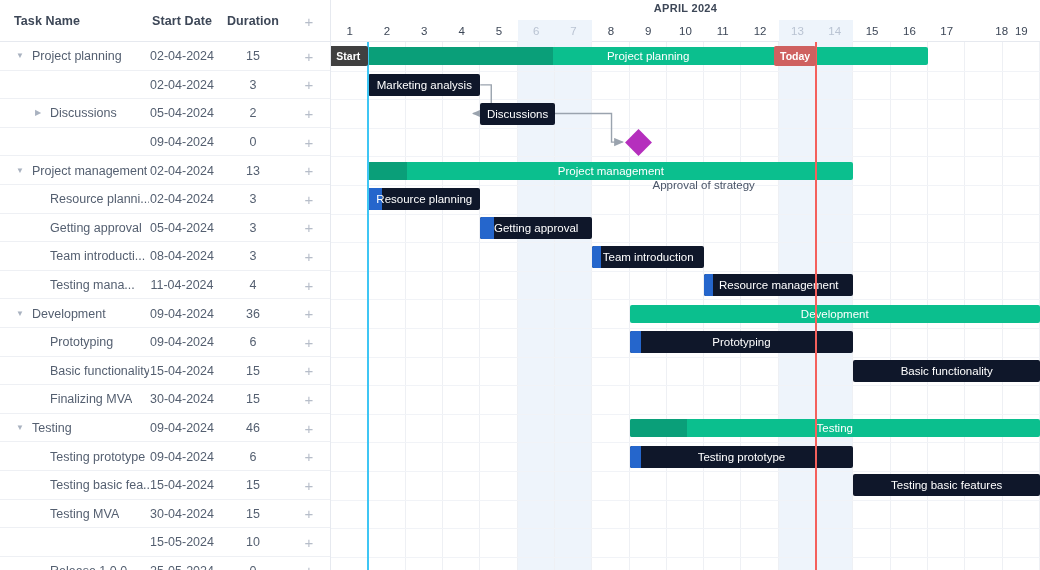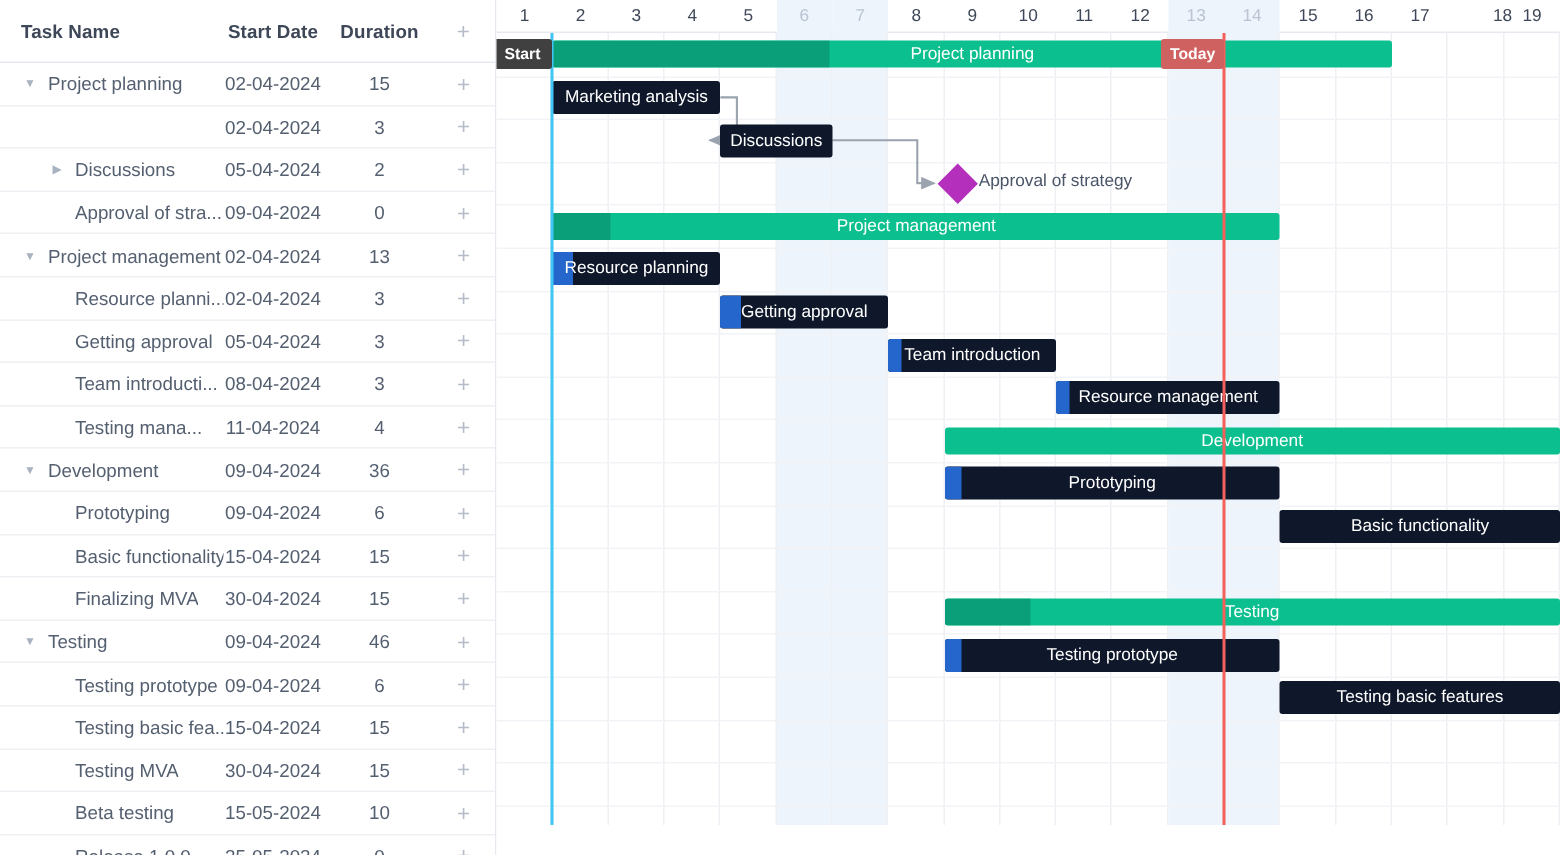--- a/index.html
+++ b/index.html
@@ -134,21 +134,21 @@
     position: relative; z-index: 2; font-size: 11.5px;
     color: #ffffff; padding: 0 6px;
   }
   .milestone {
     position: absolute; z-index: 5;
     width: 19px; height: 19px; background: #b52fbd;
     transform: rotate(45deg);
   }
   .ms-label {
     position: absolute; z-index: 5; font-size: 11.5px;
-    color: #4a5568; white-space: nowrap;
+    color: #4a5568; white-space: nowrap; margin-top: 44px;
   }
   .links { position: absolute; inset: 0; z-index: 3; pointer-events: none; }
 </style>
 </head>
 <body>
 
 <div class="app">
 
   <div class="grid-pane">
     <div class="grid-header">
@@ -183,23 +183,20 @@
             <span class="caret">▶</span>
             <span class="tname">Discussions</span>
           </div>
           <div class="cell c-start">05-04-2024</div>
           <div class="cell c-dur">2</div>
           <div class="cell c-plus">
             <span class="plus-glyph">+</span>
           </div>
         </div>
         <div class="grow lvl1">
-          <div class="cell c-name">
-            <span class="tname">Approval of stra...</span>
-          </div>
           <div class="cell c-start">09-04-2024</div>
           <div class="cell c-dur">0</div>
           <div class="cell c-plus">
             <span class="plus-glyph">+</span>
           </div>
         </div>
         <div class="grow lvl0">
           <div class="cell c-name">
             <span class="caret">▼</span>
             <span class="tname">Project management</span>
@@ -326,43 +323,43 @@
           <div class="cell c-name">
             <span class="tname">Testing MVA</span>
           </div>
           <div class="cell c-start">30-04-2024</div>
           <div class="cell c-dur">15</div>
           <div class="cell c-plus">
             <span class="plus-glyph">+</span>
           </div>
         </div>
         <div class="grow lvl1">
-          <div class="cell c-name">
-            <span class="tname">Beta testing</span>
-          </div>
           <div class="cell c-start">15-05-2024</div>
           <div class="cell c-dur">10</div>
           <div class="cell c-plus">
             <span class="plus-glyph">+</span>
           </div>
         </div>
         <div class="grow lvl1">
           <div class="cell c-name">
             <span class="tname">Release 1.0.0</span>
           </div>
           <div class="cell c-start">25-05-2024</div>
           <div class="cell c-dur">0</div>
           <div class="cell c-plus">
             <span class="plus-glyph">+</span>
           </div>
         </div>
       </div>
   </div>
 
   <div class="chart-pane">
+    <div class="month-row">
+      <div class="month-label">APRIL 2024</div>
+    </div>
     <div class="days-row" id="days-row">
         <div class="weekend-head" style="left: 186.579px; width: 37.3158px;"></div>
         <div class="weekend-head" style="left: 223.895px; width: 37.3158px;"></div>
         <div class="weekend-head" style="left: 447.789px; width: 37.3158px;"></div>
         <div class="weekend-head" style="left: 485.105px; width: 37.3158px;"></div>
         <div class="day-head" style="left: 0px; width: 37.3158px;">1</div>
         <div class="day-head" style="left: 37.3158px; width: 37.3158px;">2</div>
         <div class="day-head" style="left: 74.6316px; width: 37.3158px;">3</div>
         <div class="day-head" style="left: 111.947px; width: 37.3158px;">4</div>
         <div class="day-head" style="left: 149.263px; width: 37.3158px;">5</div>

